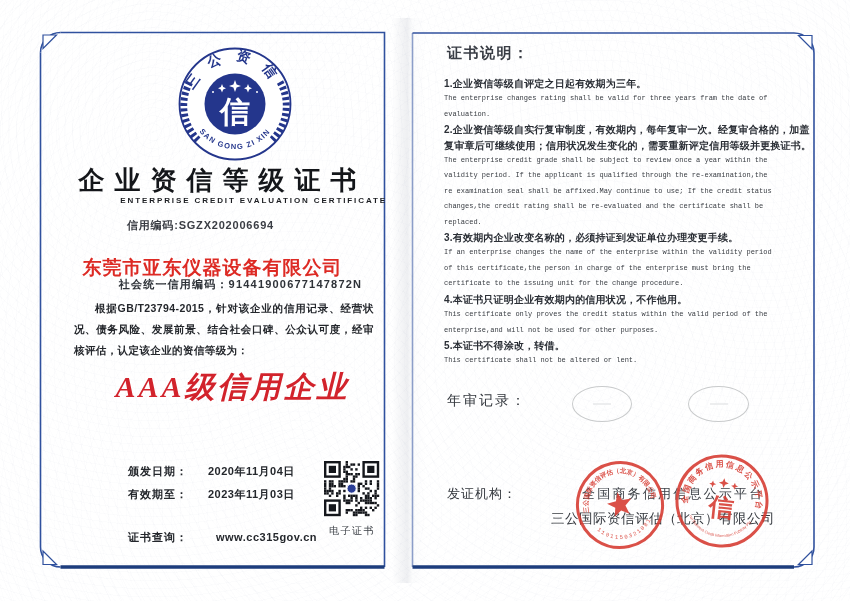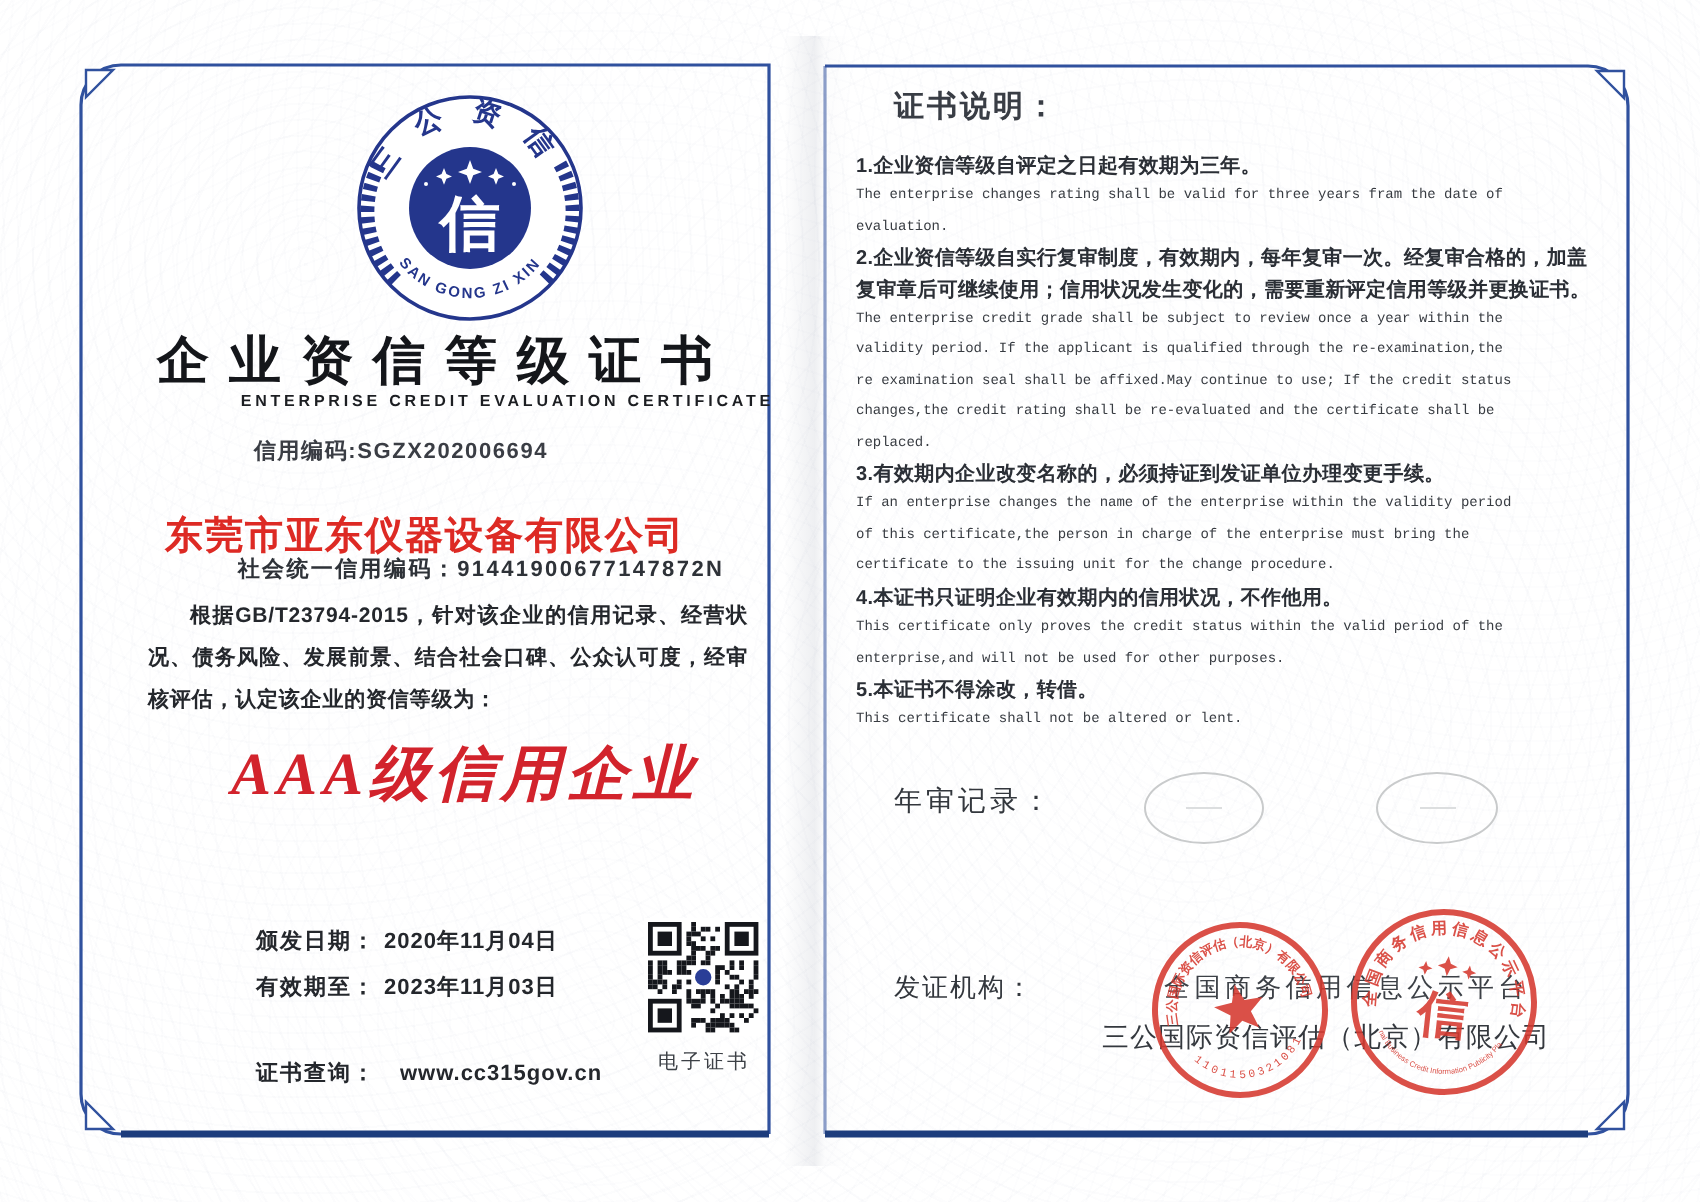--- a/index.html
+++ b/index.html
@@ -29,31 +29,31 @@
   .company{left:40px;top:255px;width:345px;text-align:center;
     font-size:19px;font-weight:700;letter-spacing:1px;color:#dd2a24;}
   .uscc{left:40px;top:277px;width:401px;text-align:center;
     font-size:11px;font-weight:700;letter-spacing:1.2px;color:#2e3238;}
   .statement{left:74px;top:298px;width:300px;font-size:10.5px;font-weight:600;
     color:#24272c;line-height:21px;text-align:justify;text-indent:2em;letter-spacing:.4px;}
   .rating{left:40px;top:367px;width:385px;text-align:center;
     font-family:"Liberation Serif","DejaVu Serif",serif;
     font-size:30px;font-weight:700;letter-spacing:3px;color:#d2232c;font-style:italic;}
   .meta{left:128px;top:460px;font-size:11px;font-weight:700;color:#24272c;line-height:23px;}
-  .meta .row{display:flex;}
+  .meta .row{display:flex;gap:16px;}
   .meta .lbl{letter-spacing:1px;}
   .meta .val{margin-left:4px;letter-spacing:.5px;}
   .meta .row.query{margin-top:20px;}
   .meta .row.query .val{margin-left:12px;}
   .qr-caption{left:322px;top:524px;width:60px;text-align:center;
     font-size:10px;color:#3c4046;letter-spacing:1.5px;}
 
   
   .r-heading{left:447px;top:44px;font-size:15px;font-weight:600;letter-spacing:1.5px;color:#393d45;}
-  .r-items{left:428px;top:76px;width:368px;}
+  .r-items{left:444px;top:76px;width:368px;}
   .r-items p{margin:0;line-height:15.4px;}
   .r-items p.cn{font-size:10px;font-weight:700;color:#2b2f36;letter-spacing:.2px;}
   .r-items p.en{font-family:"Liberation Mono","DejaVu Sans Mono",monospace;
     font-size:7px;color:#383c42;max-width:336px;}
   .annual-label{left:447px;top:392px;font-size:14px;color:#33373d;letter-spacing:2px;}
   .oval{position:absolute;z-index:2;border:1px solid #c9cbcc;border-radius:50%;}
   .oval i{position:absolute;left:50%;top:50%;width:18px;height:1px;background:#dcdedf;
     transform:translate(-50%,-50%);display:block;}
   .oval1{left:572px;top:386px;width:58px;height:34px;}
   .oval2{left:688px;top:386px;width:59px;height:34px;}

